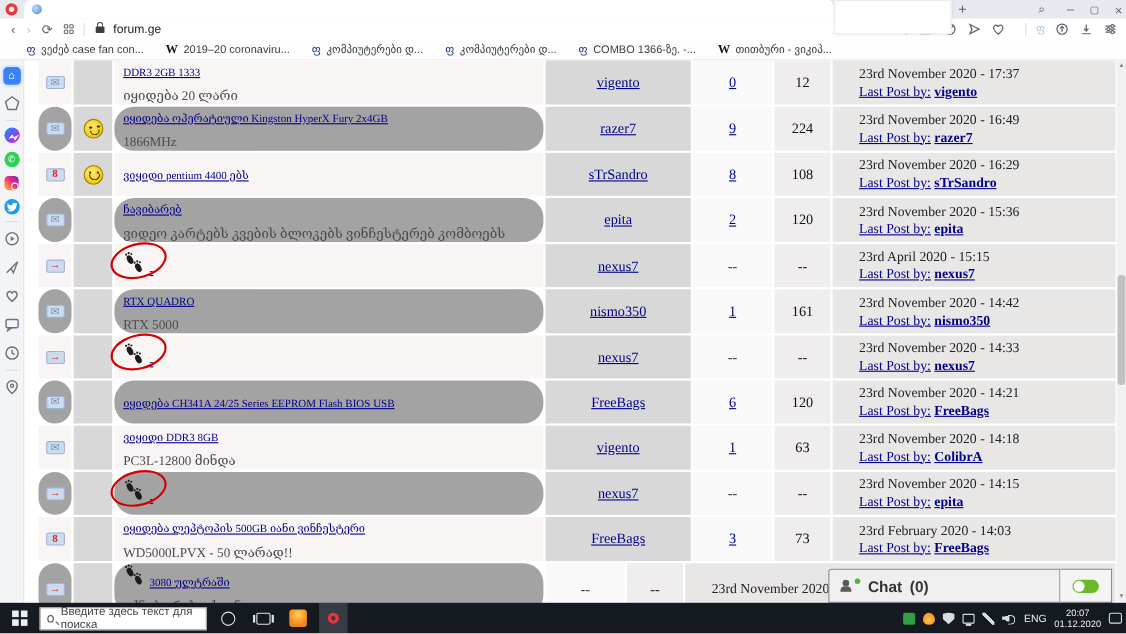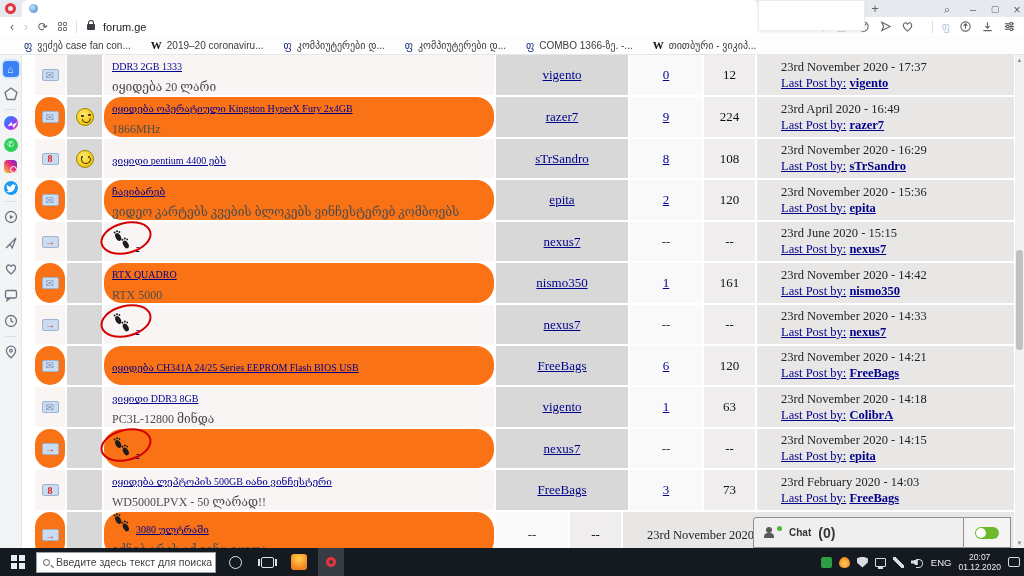--- a/index.html
+++ b/index.html
@@ -57,21 +57,21 @@
   .trow { display:flex; gap:2px; margin-bottom:2px; min-height:39px; }
   .cell { display:flex; align-items:center; }
   .c-icon   { width:30px;  justify-content:center; }
   .c-emoji  { width:35px;  justify-content:center; background:#d8d8d8; }
   .c-title  { width:390px; padding-left:8px; }
   .c-author { width:132px; justify-content:center; background:#d8d8d8; }
   .c-replies{ width:72px;  justify-content:center; background:#f9f9f9; }
   .c-views  { width:51px;  justify-content:center; background:#efeded; font-family:"Liberation Serif","DejaVu Serif","DejaVu Sans",serif; font-size:13px; color:#111; }
   .c-date   { flex:1; background:#e9e6e6; padding-left:24px; }
   .trow.odd .c-icon, .trow.odd .c-title { background:#faf5f5; }
-  .trow.even .c-icon, .trow.even .c-title { background:#f97316;border-radius:18px; }
+  .trow.even .c-icon, .trow.even .c-title { background:#a3a3a3;border-radius:18px; }
   .serif, .c-title, .c-date, .c-author a, .c-replies a { font-family:"Liberation Serif","DejaVu Serif","DejaVu Sans",serif; }
   a.lnk { color:#00008b; text-decoration:underline; cursor:pointer; }
   .title-wrap { line-height:1.25; }
   .title-link { font-size:10px; }
   .desc { font-size:12px; color:#4c4c4c; margin-top:5px; }
   .c-author a { font-size:13px; }
   .c-replies a { font-size:13px; }
   .c-replies a.plain, .c-views.plain { text-decoration:none; color:#333; }
   .date-line { font-size:12.5px; color:#222; }
   .last-line { font-size:12.5px; margin-top:1px; }
@@ -90,37 +90,37 @@
   .footwrap { position:relative; display:none; align-items:center; margin-right:4px; }
   .redcircle { position:absolute; left:-12px; top:-7px; width:52px; height:32px; border:2.5px solid #d40000; border-radius:50%; transform:rotate(-14deg); display:none; }
 
   
   #chatbar { left:753px; top:517px; width:258px; height:31px; display:flex; }
   #chat-main { flex:1; background:#efefef; border:1px solid #8f8f8f; border-radius:3px 0 0 0; display:flex; align-items:center; padding-left:10px; gap:7px; }
   #chat-person { width:11px; height:11px; position:relative; }
   #chat-person:before { content:""; position:absolute; left:2px; top:0; width:6px; height:6px; border-radius:50%; background:#5a5a5a; }
   #chat-person:after { content:""; position:absolute; left:0; top:6px; width:10px; height:5px; border-radius:4px 4px 0 0; background:#5a5a5a; }
   #chat-dot { width:5px; height:5px; border-radius:50%; background:#4cb82f; margin-left:-5px; margin-top:-8px; }
-  #chat-label { font-size:10px; font-weight:bold; color:#333; }
+  #chat-label { font-size:14px; font-weight:bold; color:#333; }
   #chat-count { font-size:14px; color:#333; font-weight:bold; }
   #chat-toggle-box { width:47px; background:#f4f4f4; border:1px solid #8f8f8f; border-left:none; display:flex; align-items:center; justify-content:center; }
   #chat-toggle { width:24px; height:12px; border-radius:7px; background:#6cba2c; position:relative; }
   #chat-toggle:before { content:""; position:absolute; left:1px; top:1px; width:10px; height:10px; border-radius:50%; background:#fff; }
 
   
   #scrollbar { left:1015px; top:55px; width:9px; height:493px; background:#f1f1f1; }
   .scroll-arrow { position:absolute; left:0; width:9px; height:10px; color:#8a8a8a; font-size:6px; text-align:center; line-height:10px; }
   #scroll-thumb { position:absolute; left:1px; top:195px; width:7px; height:100px; background:#c1c1c1; border-radius:3px; }
 
   
   #taskbar { left:0; top:548px; width:1024px; height:28px; background:#151a21; display:flex; align-items:center; }
   #start-btn { width:36px; height:28px; display:flex; align-items:center; justify-content:center; }
   #start-btn .wingrid { display:grid; grid-template-columns:6px 6px; gap:1.5px; }
   #start-btn .wingrid span { width:6px; height:6px; background:#e8eef4; }
-  #tb-search { width:180px; height:21px; background:#fff; border:1px solid #9aa0a6; display:flex; align-items:center; gap:6px; padding-left:6px; }
+  #tb-search { width:152px; height:21px; background:#fff; border:1px solid #9aa0a6; display:flex; align-items:center; gap:6px; padding-left:6px; }
   #tb-search .mag { width:7px; height:7px; border:1.4px solid #555; border-radius:50%; position:relative; }
   #tb-search .mag:after { content:""; position:absolute; left:6px; top:6px; width:4px; height:1.4px; background:#555; transform:rotate(45deg); }
   #tb-search span { font-size:10.5px; color:#444; }
   .tb-ico { width:26px; height:28px; display:flex; align-items:center; justify-content:center; margin-left:6px; }
   #cortana { width:13px; height:13px; border:1.6px solid #dfe5ec; border-radius:50%; }
   #taskview { width:13px; height:11px; border:1.4px solid #dfe5ec; border-radius:2px; position:relative; }
   #taskview:before { content:""; position:absolute; left:-4px; top:1px; width:2px; height:7px; background:#dfe5ec; }
   #taskview:after { content:""; position:absolute; right:-4px; top:1px; width:2px; height:7px; background:#dfe5ec; }
   #app-orange { width:16px; height:16px; border-radius:3px; background:radial-gradient(circle at 50% 30%,#ffd24d,#f4801f 75%); }
   #app-opera { background:rgba(255,255,255,.15); }
@@ -340,21 +340,21 @@
     </div>
     <div class="cell c-author">
             <a class="lnk author">razer7</a>
           </div>
     <div class="cell c-replies">
             <a class="lnk replies">9</a>
           </div>
     <div class="cell c-views">224</div>
     <div class="cell c-date">
       <div>
-        <div class="date-line">23rd April 2020 - 16:49</div>
+        <div class="date-line">23rd November 2020 - 16:49</div>
         <div class="last-line"><a class="lnk lplabel">Last Post by:</a> <a class="lnk lpname">razer7</a></div>
       </div>
     </div>
   </div>
 
   <div class="trow odd">
     <div class="cell c-icon">
             <span class="tico locked"></span>
           </div>
     <div class="cell c-emoji">
@@ -434,21 +434,21 @@
     </div>
     <div class="cell c-author">
             <a class="lnk author">nexus7</a>
           </div>
     <div class="cell c-replies">
             <a class="lnk replies plain">--</a>
           </div>
     <div class="cell c-views">--</div>
     <div class="cell c-date">
       <div>
-        <div class="date-line">23rd June 2020 - 15:15</div>
+        <div class="date-line">23rd April 2020 - 15:15</div>
         <div class="last-line"><a class="lnk lplabel">Last Post by:</a> <a class="lnk lpname">nexus7</a></div>
       </div>
     </div>
   </div>
 
   <div class="trow even">
     <div class="cell c-icon">
             <span class="tico envelope"></span>
           </div>
     <div class="cell c-emoji"></div>

